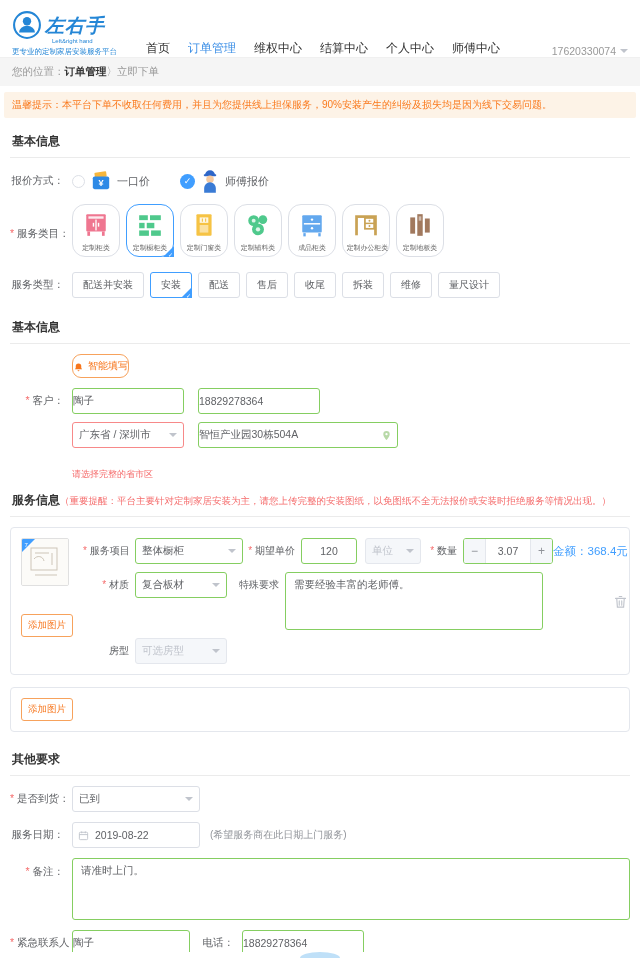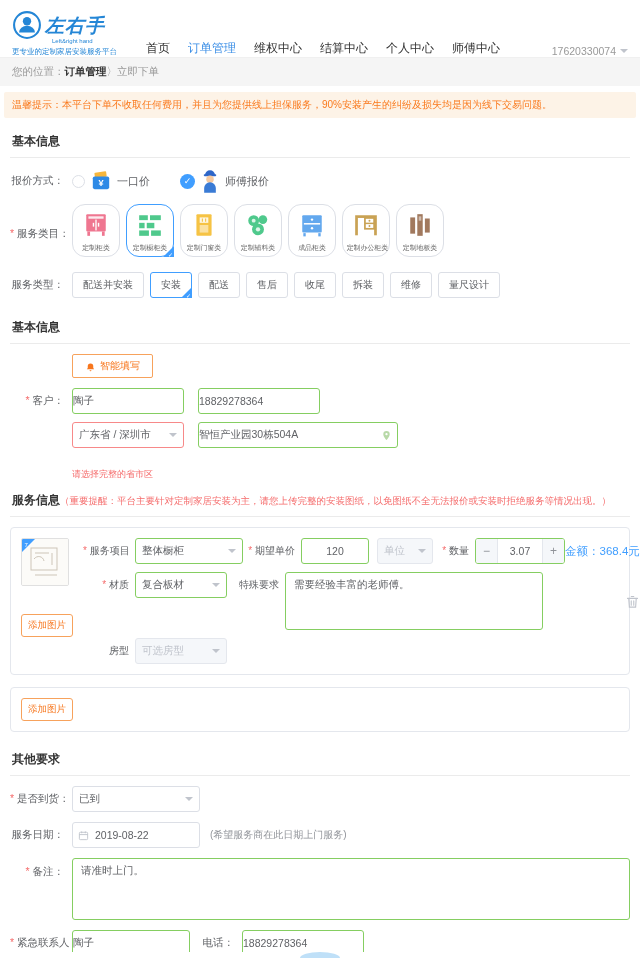--- a/index.html
+++ b/index.html
@@ -50,21 +50,21 @@
   .type-list { display:flex; gap:6px;}
   .type-btn { border:1px solid #dcdfe6; border-radius:3px; background:#fff; padding:5px 10px; font-size:10px; color:#606266; position:relative; cursor:pointer; white-space:nowrap;}
   .type-btn.selected { border-color:#409eff;}
   
   .inp { height:26px; border:1px solid #dcdfe6; border-radius:3px; padding:0 0; font-size:10.5px; color:#606266; background:#fff; outline:none; font-family:inherit;}
   .inp.green { border-color:#85ce61;}
   .sel { height:26px; border:1px solid #dcdfe6; border-radius:3px; padding:0 6px; font-size:10.5px; color:#606266; background:#fff; display:inline-flex; align-items:center; justify-content:space-between; cursor:pointer;}
   .sel.green { border-color:#85ce61;}
   .sel.red { border-color:#f78989;}
   .sel.disabled { background:#f5f7fa; color:#c0c4cc; border-color:#e4e7ed; cursor:not-allowed;}
-  .autofill { display:inline-flex; align-items:flex-end; gap:4px; border:1px solid #f7a25c; color:#f7761d; border-radius:2px; padding:4px 12px; font-size:10px; cursor:pointer; background:#fff;}
+  .autofill { display:inline-flex; align-items:flex-end; gap:4px; border:1px solid #f7a25c; color:#f7761d; border-radius:9px; padding:4px 0; font-size:10px; cursor:pointer; background:#fff;}
   .hint-red { color:#f56c6c; font-size:9px; margin-top:20px;}
   .input-wrap { position:relative; display:inline-flex; align-items:center;}
   .input-icon-r { position:absolute; right:6px; display:flex;}
   
   .panel { border:1px solid #e4e7ed; border-radius:4px; padding:10px; margin-bottom:12px;}
   .svc-grid { display:flex; gap:10px;}
   .thumb-col { width:52px;}
   .thumb { width:48px; height:48px; border:1px solid #e0e0e0; border-radius:2px; overflow:hidden; cursor:pointer;}
   .add-img { border:1px solid #f7a25c; color:#f7761d; background:#fff; border-radius:3px; font-size:9.5px; padding:4px 6px; margin-top:28px; cursor:pointer; white-space:nowrap; font-family:inherit;}
   .add-img.solo { margin-top:0;}
@@ -331,21 +331,21 @@
       </div>
 
       <div class="fields">
         <div class="f-row">
           <span class="f-lbl req">服务项目</span>
           <div class="sel green" style="width:108px">
             <span>整体橱柜</span>
             <span class="caret"></span>
           </div>
           <span class="f-lbl req" style="width:58px;min-width:58px">期望单价</span>
-          <input class="inp green" style="width: 68px; text-align: center;" value="120">
+          <input class="inp green" style="width: 56px; text-align: center;" value="120">
           <span class="gap8"></span>
           <div class="sel disabled" style="width:56px">
             <span>单位</span>
             <span class="caret"></span>
           </div>
           <span class="f-lbl req" style="width:42px;min-width:42px">数量</span>
           <div class="stepper">
             <button class="step-btn" style="border-right:1px solid #e4e7ed">−</button>
             <input class="step-val" value="3.07" style="">
             <button class="step-btn" style="border-left:1px solid #e4e7ed">+</button>

